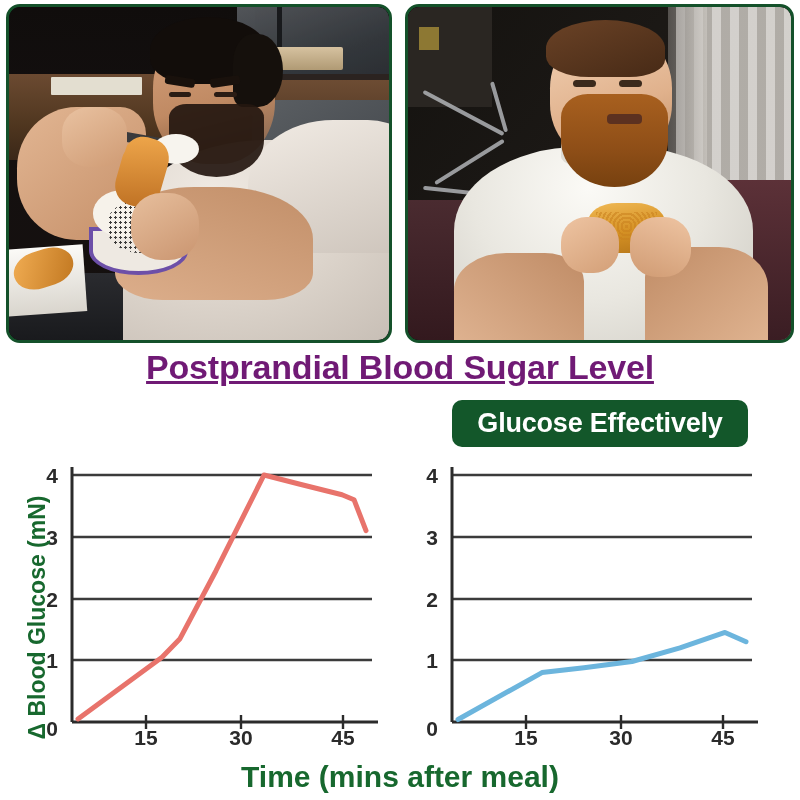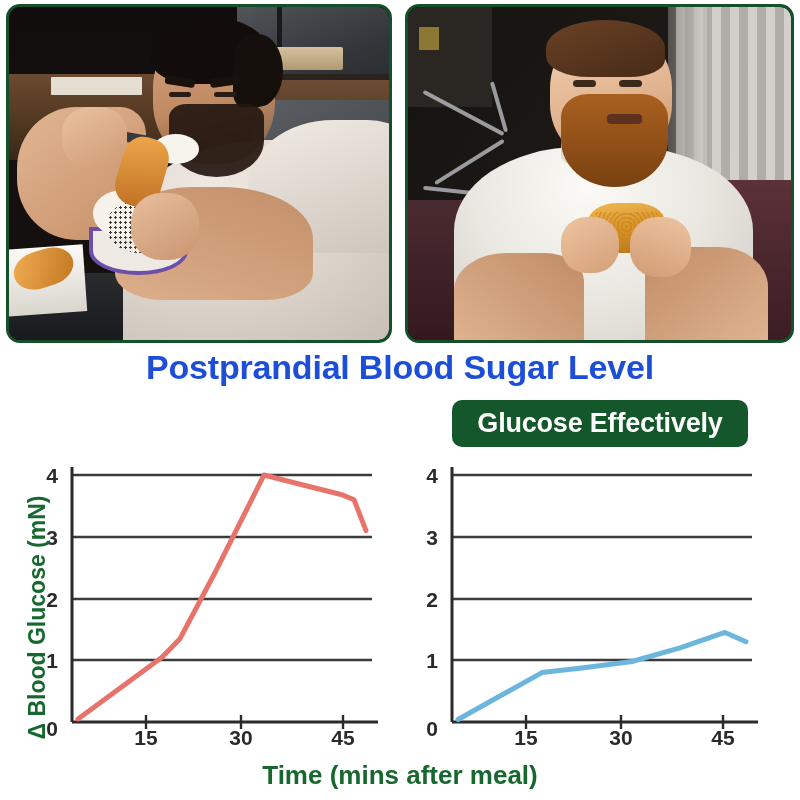--- a/index.html
+++ b/index.html
@@ -347,21 +347,21 @@
     transform-origin: center center;
     font-size: 23px;
     font-weight: 700;
     color: #17682e;
     white-space: nowrap;
   }
   #x-axis-title {
     position: absolute;
     left: 0; right: 0; top: 760px;
     text-align: center;
-    font-size: 26px;
+    font-size: 30px;
     font-weight: 700;
     color: #17682e;
     white-space: nowrap;
   }
 </style>
 </head>
 <body>
 
 <div id="page">
 
@@ -426,21 +426,21 @@
       <div class="r-beard"></div>
       <div class="r-mouth"></div>
       <div class="r-arm-l"></div>
       <div class="r-arm-r"></div>
       <div class="r-burger"></div>
       <div class="r-hand-a"></div>
       <div class="r-hand-b"></div>
     </div>
   </div>
 
-  <div id="page-title" style="color: #1d4ed8;">Postprandial Blood Sugar Level</div>
+  <div id="page-title" style="color: #701a75; text-decoration: underline;">Postprandial Blood Sugar Level</div>
 
   <div id="control-badge" style="background: rgb(19, 87, 42);">
     <span>Glucose Effectively</span>
   </div>
 
   <div class="chart" id="chart-left">
     <svg width="400" height="290" viewBox="0 0 400 290">
 
       <g>
         <line x1="72" y1="20" x2="372" y2="20" stroke="#3b3b3b" stroke-width="2.4"></line>

